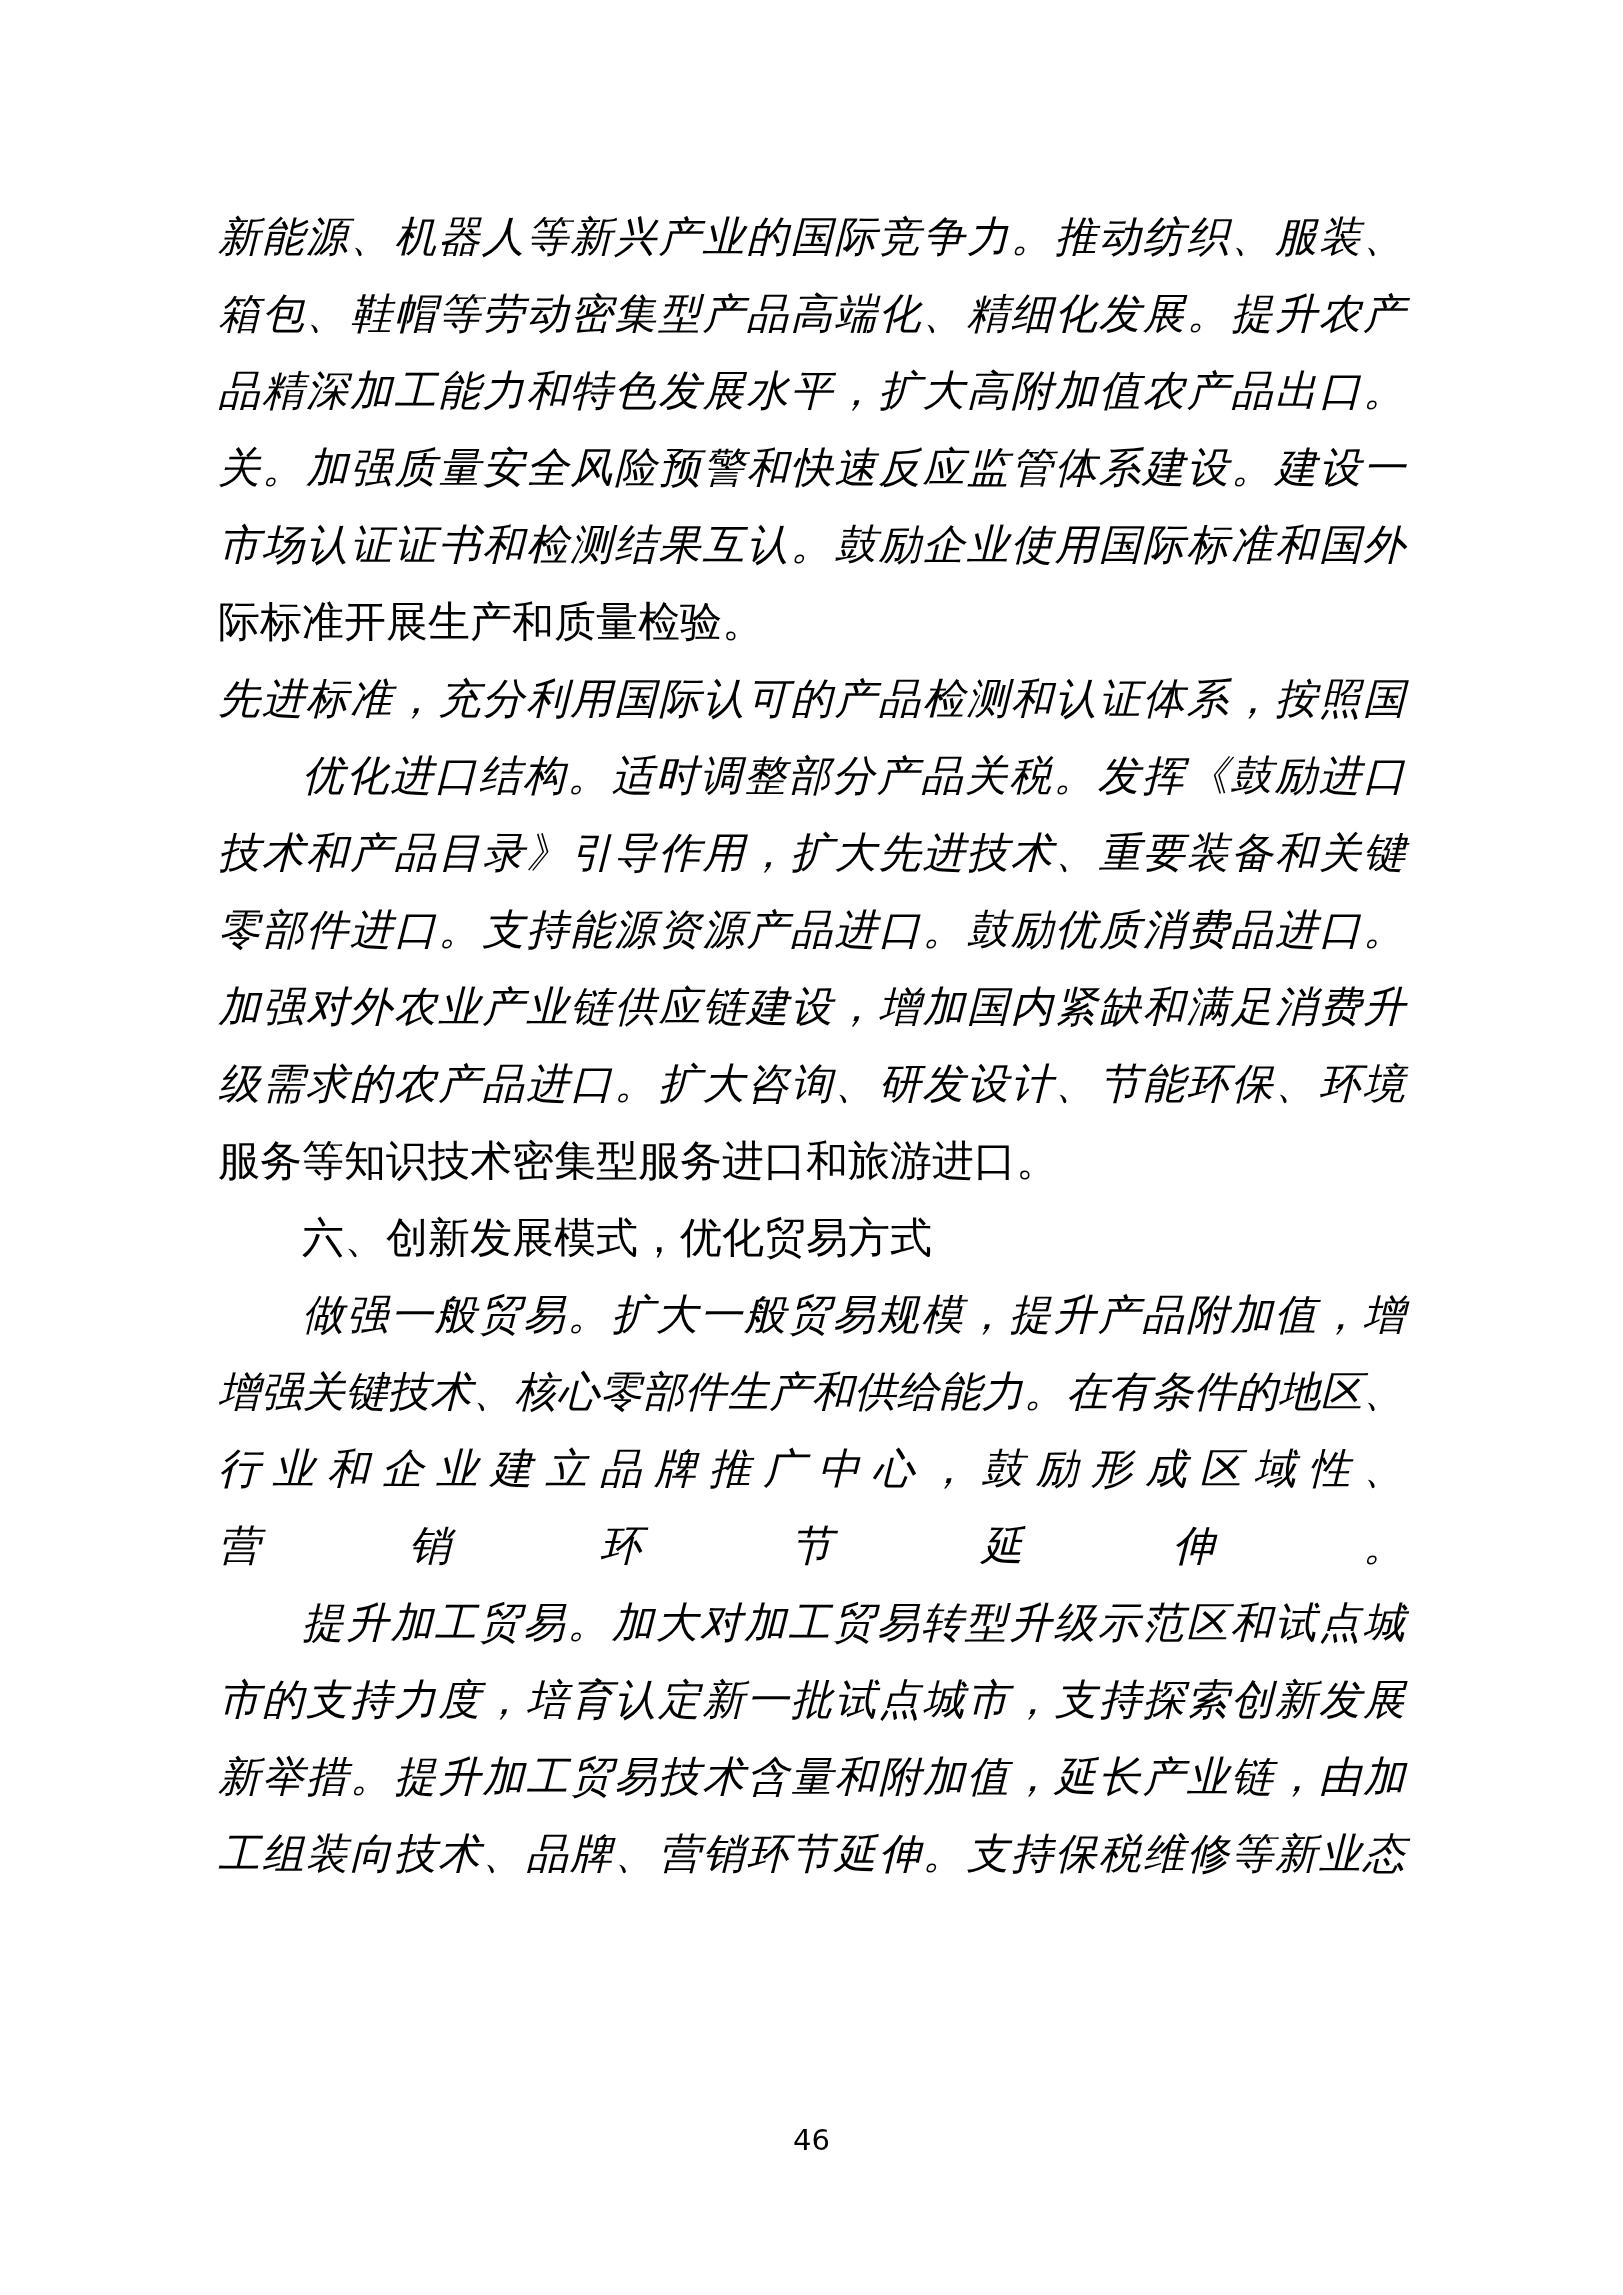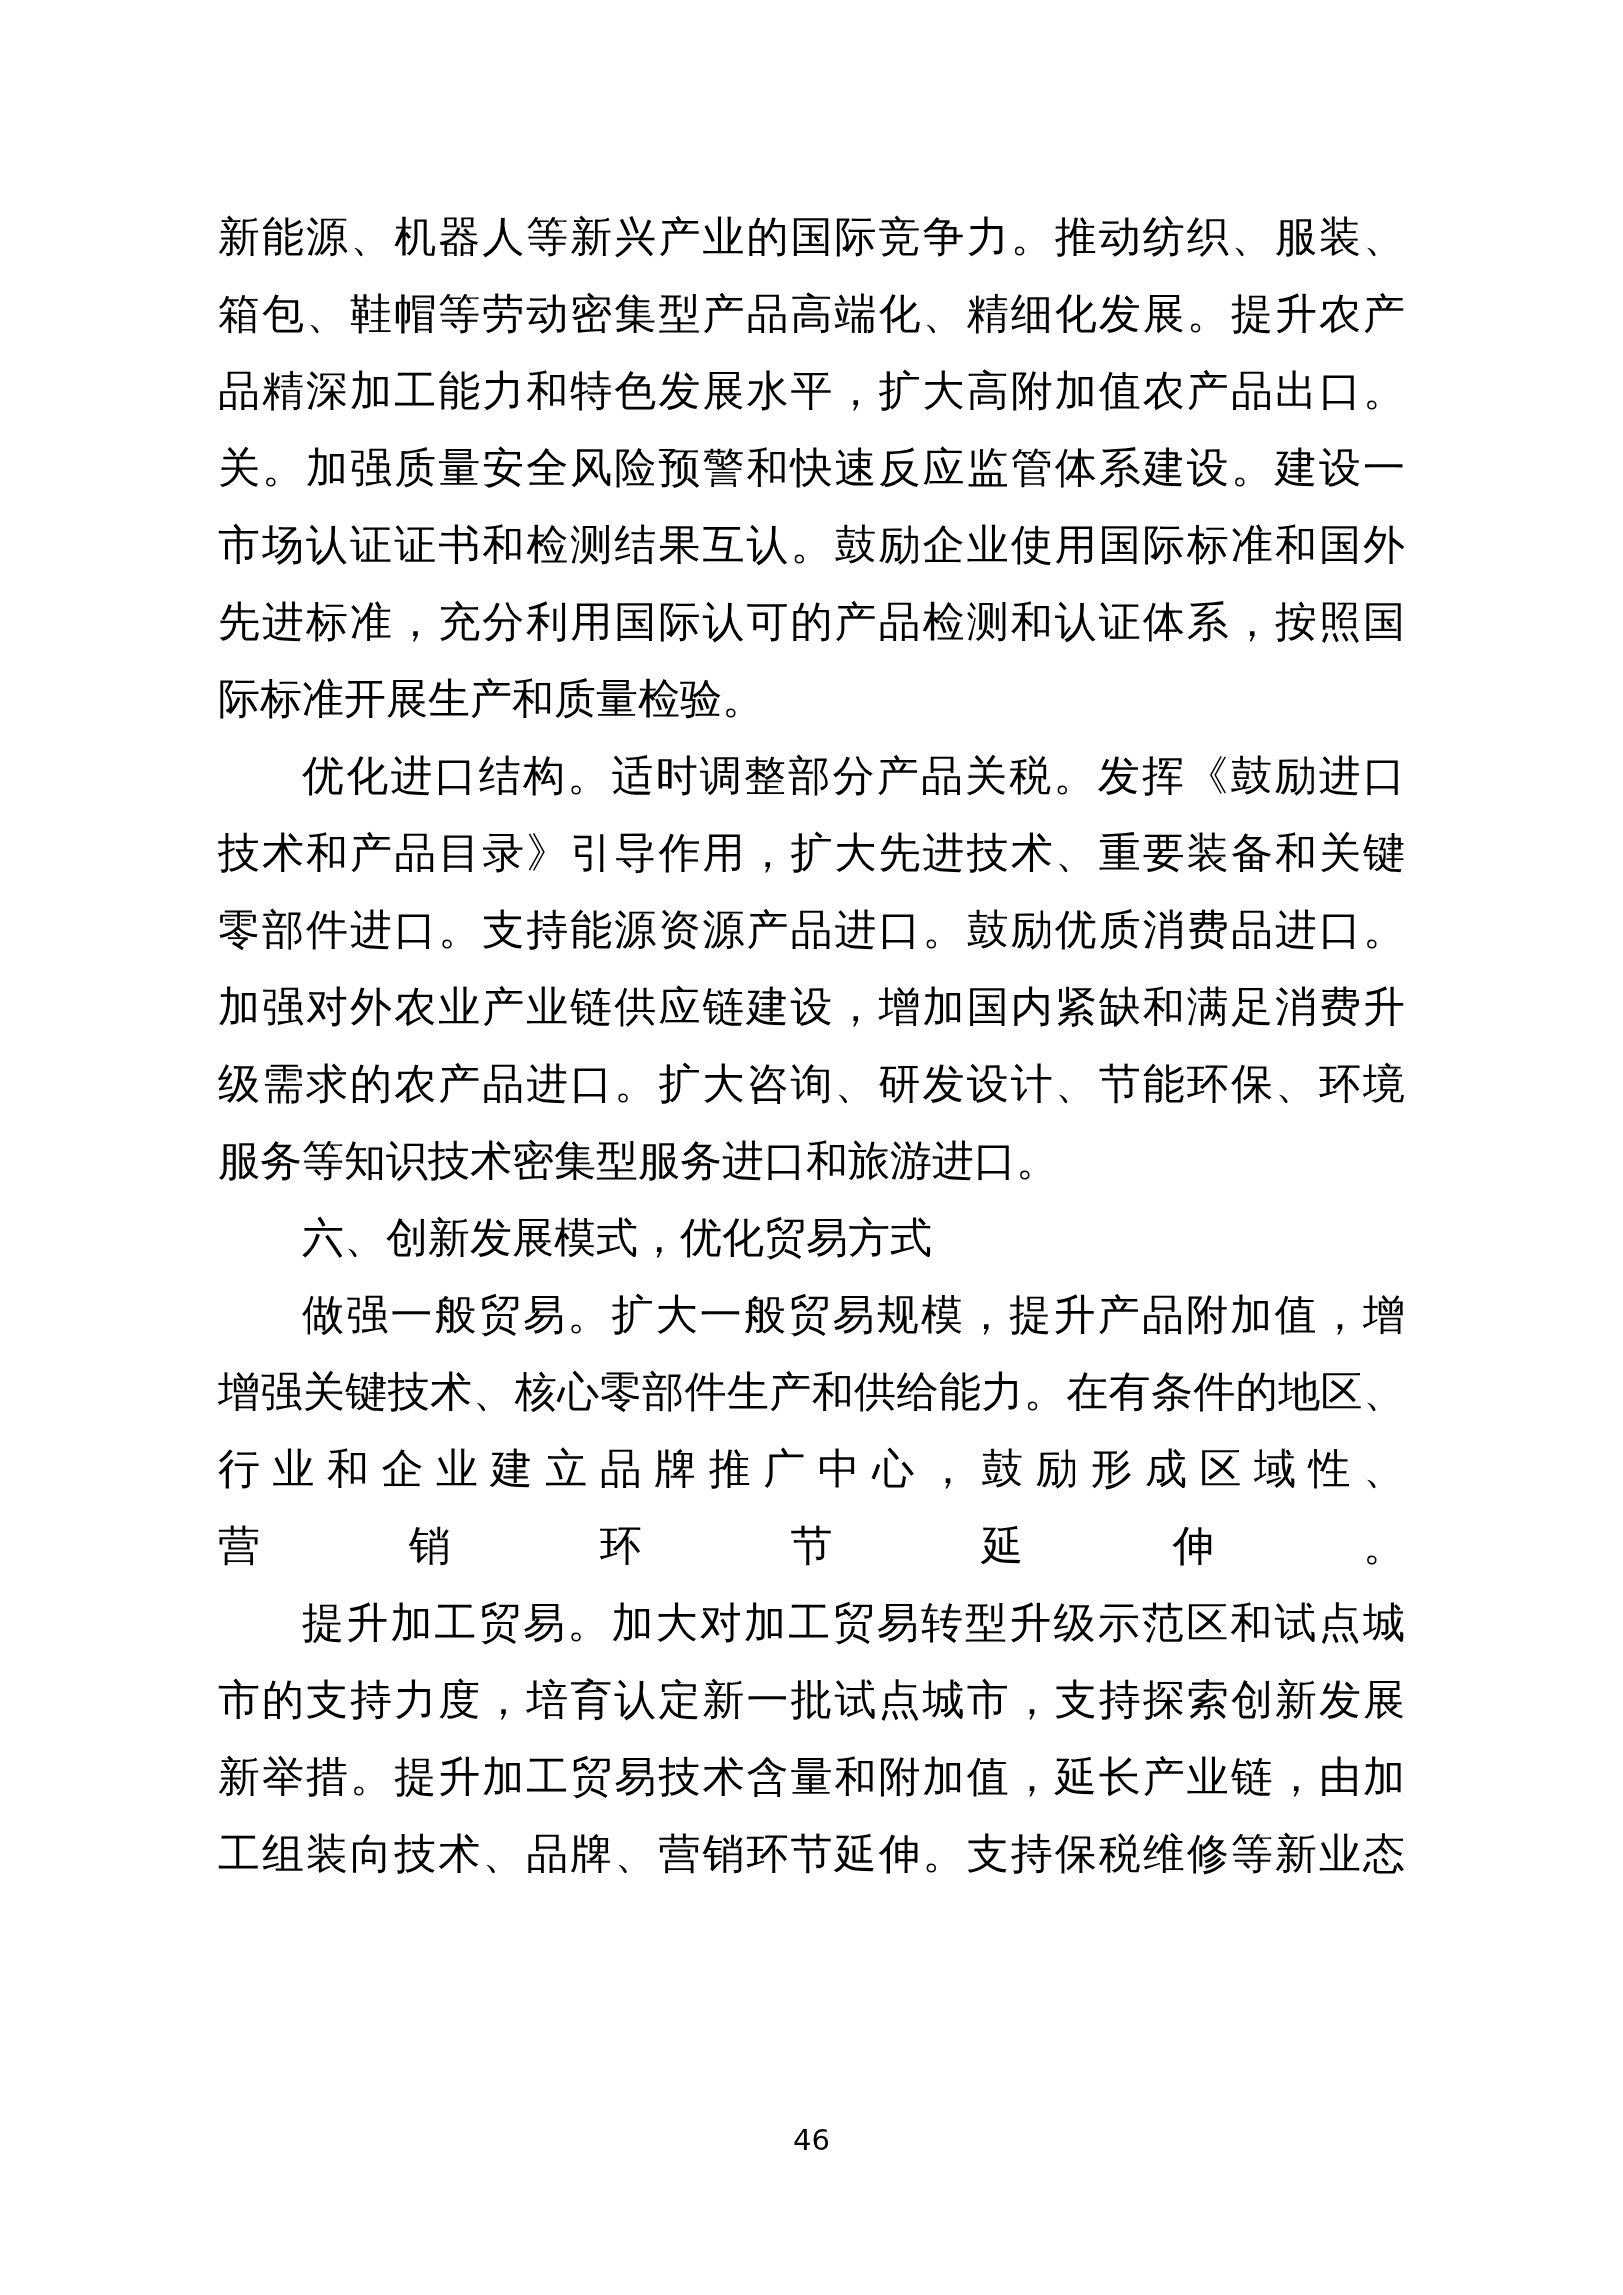--- a/index.html
+++ b/index.html
@@ -27,20 +27,21 @@
     color: #000000;
     letter-spacing: 0;
     white-space: nowrap;
   }
   .j {
     white-space: normal;
     word-break: keep-all;
     text-align: justify;
     text-align-last: justify;
     text-justify: inter-character;
+    font-style: italic;
   }
   .ind {
     text-indent: 84px;
   }
   .page-number {
     position: absolute;
     left: 0;
     right: 0;
     top: 2125px;
     text-align: center;
@@ -53,22 +54,22 @@
 </head>
 <body>
 
 <div class="page">
   <div class="text-block">
     <div class="line j">新能源、机器人等新兴产业的国际竞争力。推动纺织、服装、</div>
     <div class="line j">箱包、鞋帽等劳动密集型产品高端化、精细化发展。提升农产</div>
     <div class="line j">品精深加工能力和特色发展水平，扩大高附加值农产品出口。</div>
     <div class="line j">关。加强质量安全风险预警和快速反应监管体系建设。建设一</div>
     <div class="line j">市场认证证书和检测结果互认。鼓励企业使用国际标准和国外</div>
+    <div class="line">际标准开展生产和质量检验。</div>
     <div class="line j">先进标准，充分利用国际认可的产品检测和认证体系，按照国</div>
-    <div class="line">际标准开展生产和质量检验。</div>
     <div class="line j ind">优化进口结构。适时调整部分产品关税。发挥《鼓励进口</div>
     <div class="line j">技术和产品目录》引导作用，扩大先进技术、重要装备和关键</div>
     <div class="line j">零部件进口。支持能源资源产品进口。鼓励优质消费品进口。</div>
     <div class="line j">加强对外农业产业链供应链建设，增加国内紧缺和满足消费升</div>
     <div class="line j">级需求的农产品进口。扩大咨询、研发设计、节能环保、环境</div>
     <div class="line">服务等知识技术密集型服务进口和旅游进口。</div>
     <div class="line ind">六、创新发展模式，优化贸易方式</div>
     <div class="line j ind">做强一般贸易。扩大一般贸易规模，提升产品附加值，增</div>
     <div class="line j">增强关键技术、核心零部件生产和供给能力。在有条件的地区、</div>
     <div class="line j">行业和企业建立品牌推广中心，鼓励形成区域性、营销环节延伸。</div>

